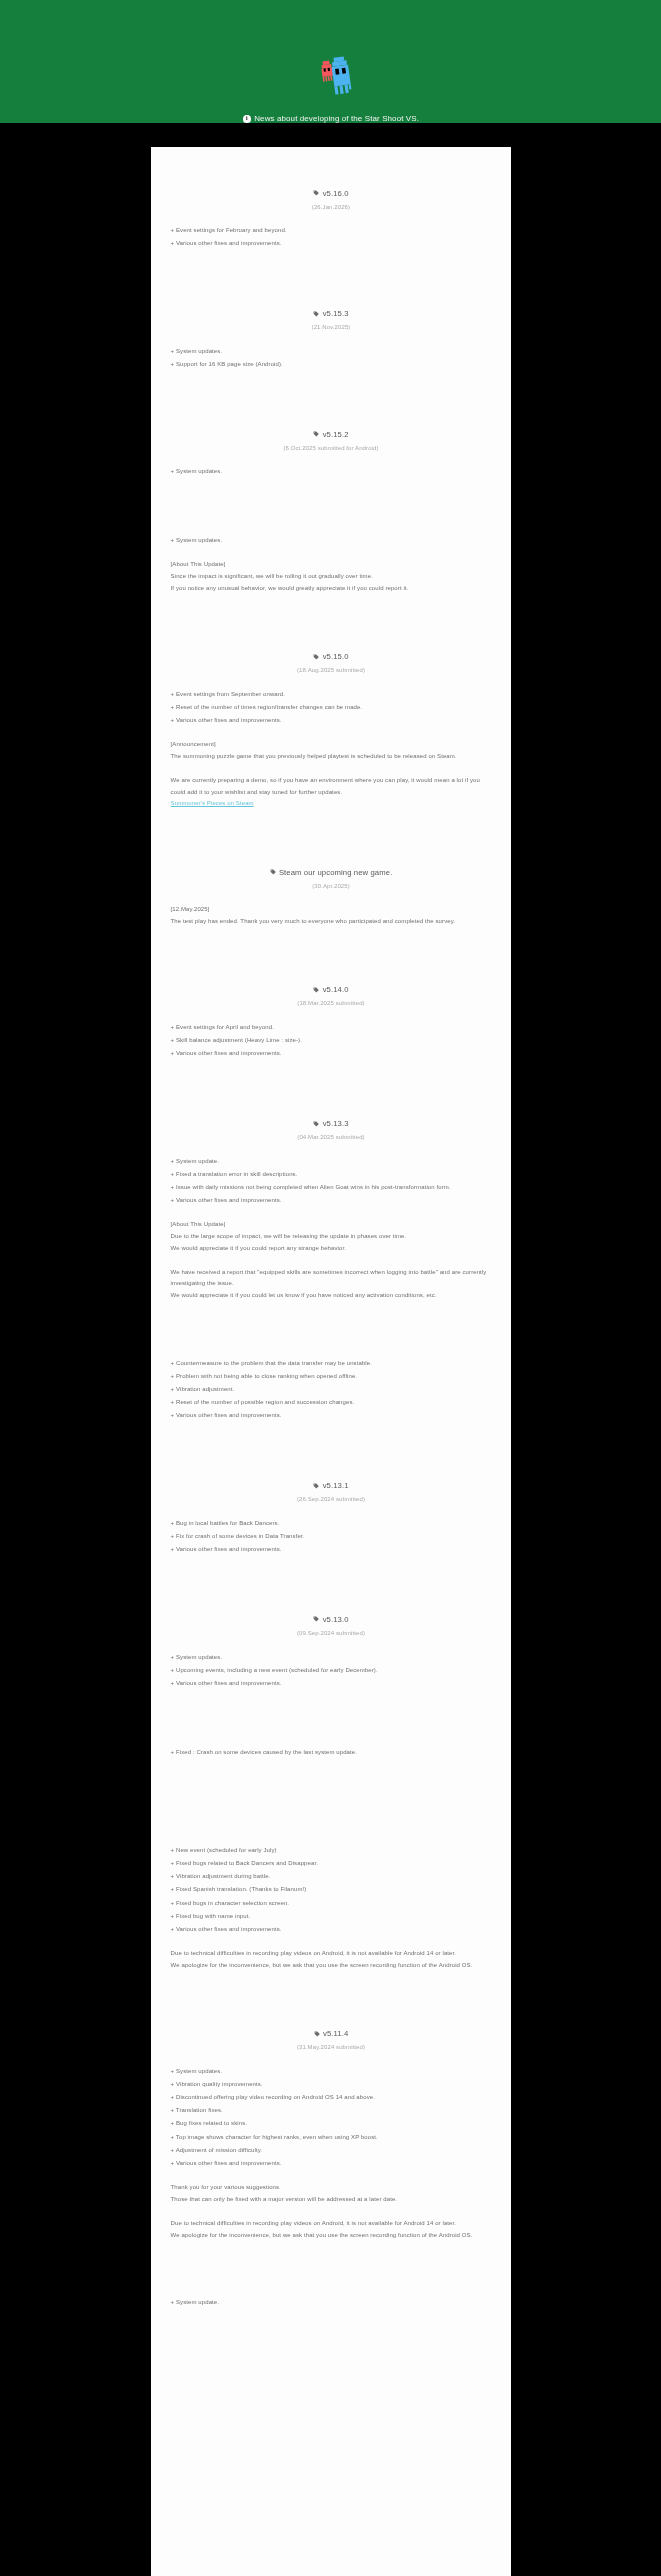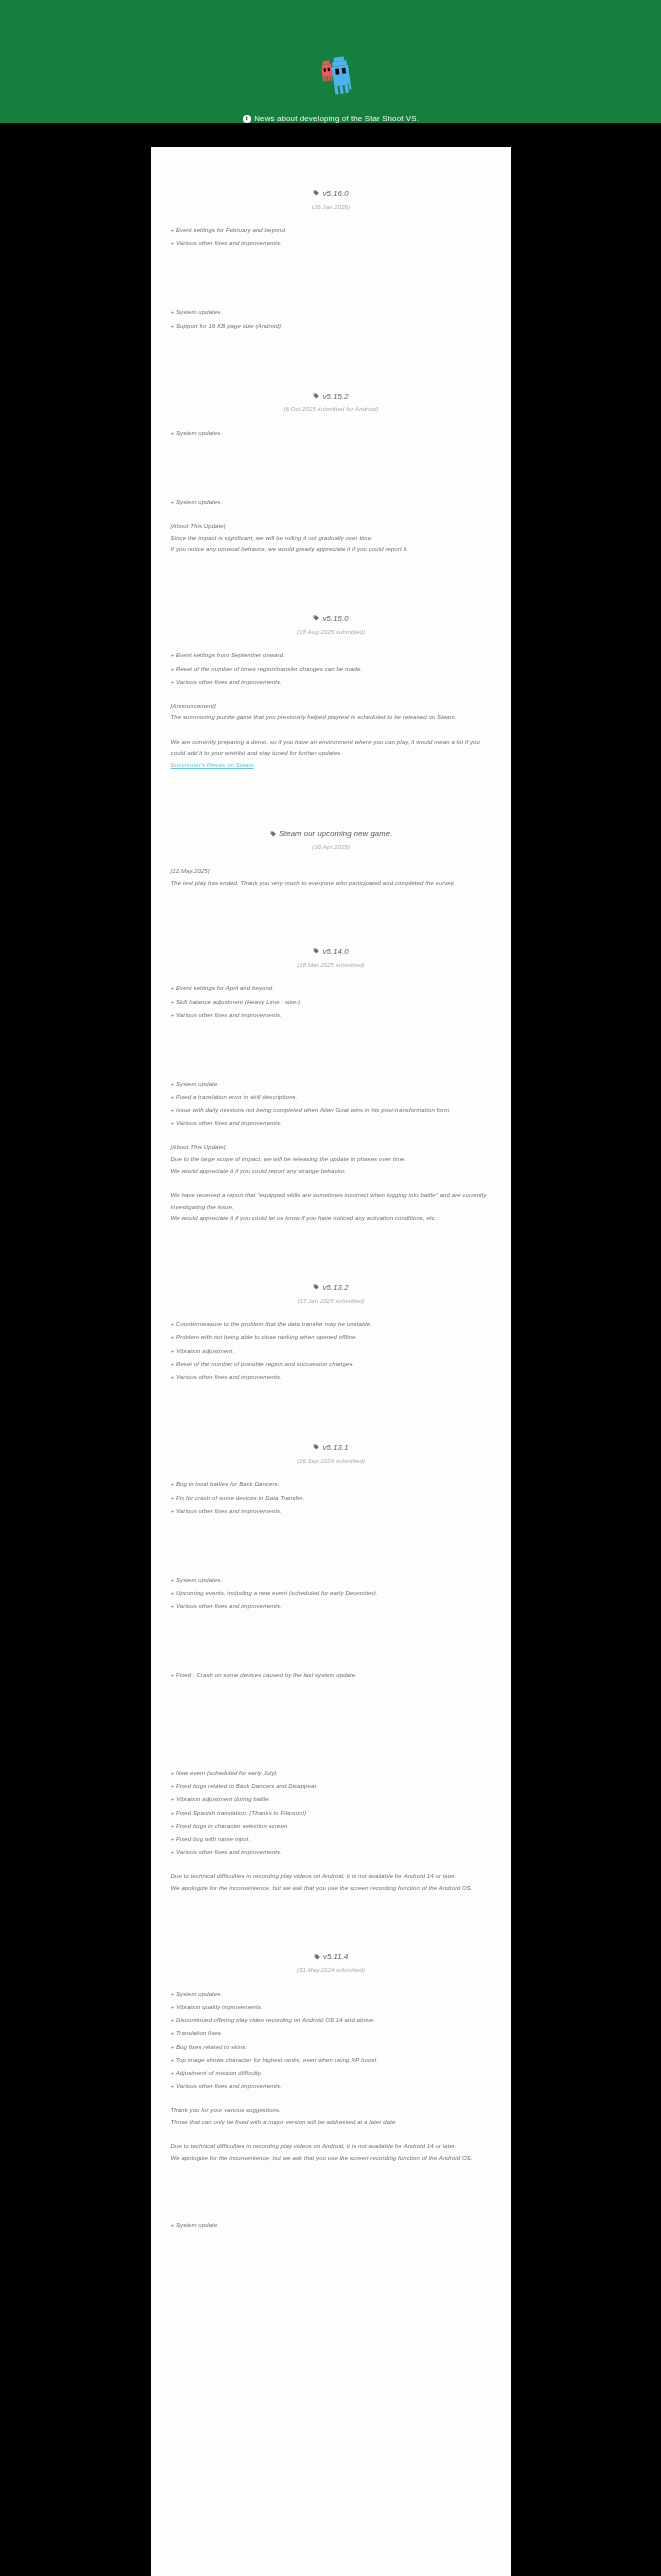--- a/index.html
+++ b/index.html
@@ -56,21 +56,21 @@
 
   
   .panel {
     width: 360px;
     margin: 24px auto 0 auto;
     background: #fdfdfd;
     padding: 24px 19.6px 36px 19.6px;
     min-height: 2901px;
   }
 
-  .release { padding: 0; font-style: italic; }
+  .release { padding: 0; }
   .release-head {
     text-align: center;
     padding-top: 17.5px;
   }
   .release-title {
     font-size: 7.7px;
     color: #5a5a5a;
     font-weight: 400;
     letter-spacing: 0.1px;
     display: inline-flex;
@@ -183,20 +183,29 @@
             </span>
             <span>v5.16.0</span>
           </div><span class="release-date">(26.Jan.2026)</span></div>
         <div class="release-body">
           <p class="bullet">+ Event settings for February and beyond.</p>
           <p class="bullet">+ Various other fixes and improvements.</p>
         </div>
       </section>
       <div class="gap-lg"></div>
       <section class="release">
+        <div class="release-head"><div class="release-title">
+            <span class="tag-icon">
+              <svg viewBox="0 0 16 16" xmlns="http://www.w3.org/2000/svg">
+                <path fill="#6b6b6b" d="M1.2 1.2h7.1L15 7.9 8.6 14.3 1.9 7.6z"></path>
+                <circle cx="4.2" cy="4.2" r="1.15" fill="#fdfdfd"></circle>
+              </svg>
+            </span>
+            <span>v5.15.3</span>
+          </div><span class="release-date">(21.Nov.2025)</span></div>
         <div class="release-body">
           <p class="bullet">+ System updates.</p>
           <p class="bullet">+ Support for 16 KB page size (Android).</p>
         </div>
       </section>
       <div class="gap-lg"></div>
       <section class="release">
         <div class="release-head"><div class="release-title">
             <span class="tag-icon">
               <svg viewBox="0 0 16 16" xmlns="http://www.w3.org/2000/svg">
@@ -273,47 +282,47 @@
             <span>v5.14.0</span>
           </div><span class="release-date">(18.Mar.2025 submitted)</span></div>
         <div class="release-body">
           <p class="bullet">+ Event settings for April and beyond.</p>
           <p class="bullet">+ Skill balance adjustment (Heavy Lime : size-).</p>
           <p class="bullet">+ Various other fixes and improvements.</p>
         </div>
       </section>
       <div class="gap-lg"></div>
       <section class="release">
+        <div class="release-head"><div class="release-title">
+            <span class="tag-icon">
+              <svg viewBox="0 0 16 16" xmlns="http://www.w3.org/2000/svg">
+                <path fill="#6b6b6b" d="M1.2 1.2h7.1L15 7.9 8.6 14.3 1.9 7.6z"></path>
+                <circle cx="4.2" cy="4.2" r="1.15" fill="#fdfdfd"></circle>
+              </svg>
+            </span>
+            <span>v5.13.3</span>
+          </div><span class="release-date">(04.Mar.2025 submitted)</span></div>
         <div class="release-body">
           <p class="bullet">+ System update.</p>
           <p class="bullet">+ Fixed a translation error in skill descriptions.</p>
           <p class="bullet">+ Issue with daily missions not being completed when Alien Goat wins in his post-transformation form.</p>
           <p class="bullet">+ Various other fixes and improvements.</p>
           <div class="note-block">
             <p class="note">[About This Update]</p>
             <p class="note">Due to the large scope of impact, we will be releasing the update in phases over time.</p>
             <p class="note">We would appreciate it if you could report any strange behavior.</p>
           </div>
           <div class="note-block">
             <p class="note">We have received a report that "equipped skills are sometimes incorrect when logging into battle" and are currently investigating the issue.</p>
             <p class="note">We would appreciate it if you could let us know if you have noticed any activation conditions, etc.</p>
           </div>
         </div>
       </section>
       <div class="gap-lg"></div>
       <section class="release">
-        <div class="release-head"><div class="release-title">
-            <span class="tag-icon">
-              <svg viewBox="0 0 16 16" xmlns="http://www.w3.org/2000/svg">
-                <path fill="#6b6b6b" d="M1.2 1.2h7.1L15 7.9 8.6 14.3 1.9 7.6z"></path>
-                <circle cx="4.2" cy="4.2" r="1.15" fill="#fdfdfd"></circle>
-              </svg>
-            </span>
-            <span>v5.13.2</span>
-          </div><span class="release-date">(17.Jan.2025 submitted)</span></div>
         <div class="release-body">
           <p class="bullet">+ Countermeasure to the problem that the data transfer may be unstable.</p>
           <p class="bullet">+ Problem with not being able to close ranking when opened offline.</p>
           <p class="bullet">+ Vibration adjustment.</p>
           <p class="bullet">+ Reset of the number of possible region and succession changes.</p>
           <p class="bullet">+ Various other fixes and improvements.</p>
         </div>
       </section>
       <div class="gap-lg"></div>
       <section class="release">
@@ -327,20 +336,29 @@
             <span>v5.13.1</span>
           </div><span class="release-date">(26.Sep.2024 submitted)</span></div>
         <div class="release-body">
           <p class="bullet">+ Bug in local battles for Back Dancers.</p>
           <p class="bullet">+ Fix for crash of some devices in Data Transfer.</p>
           <p class="bullet">+ Various other fixes and improvements.</p>
         </div>
       </section>
       <div class="gap-lg"></div>
       <section class="release">
+        <div class="release-head"><div class="release-title">
+            <span class="tag-icon">
+              <svg viewBox="0 0 16 16" xmlns="http://www.w3.org/2000/svg">
+                <path fill="#6b6b6b" d="M1.2 1.2h7.1L15 7.9 8.6 14.3 1.9 7.6z"></path>
+                <circle cx="4.2" cy="4.2" r="1.15" fill="#fdfdfd"></circle>
+              </svg>
+            </span>
+            <span>v5.13.0</span>
+          </div><span class="release-date">(09.Sep.2024 submitted)</span></div>
         <div class="release-body">
           <p class="bullet">+ System updates.</p>
           <p class="bullet">+ Upcoming events, including a new event (scheduled for early December).</p>
           <p class="bullet">+ Various other fixes and improvements.</p>
         </div>
       </section>
       <div class="gap-lg"></div>
       <section class="release">
         <div class="release-body">
           <p class="bullet">+ Fixed : Crash on some devices caused by the last system update.</p>

